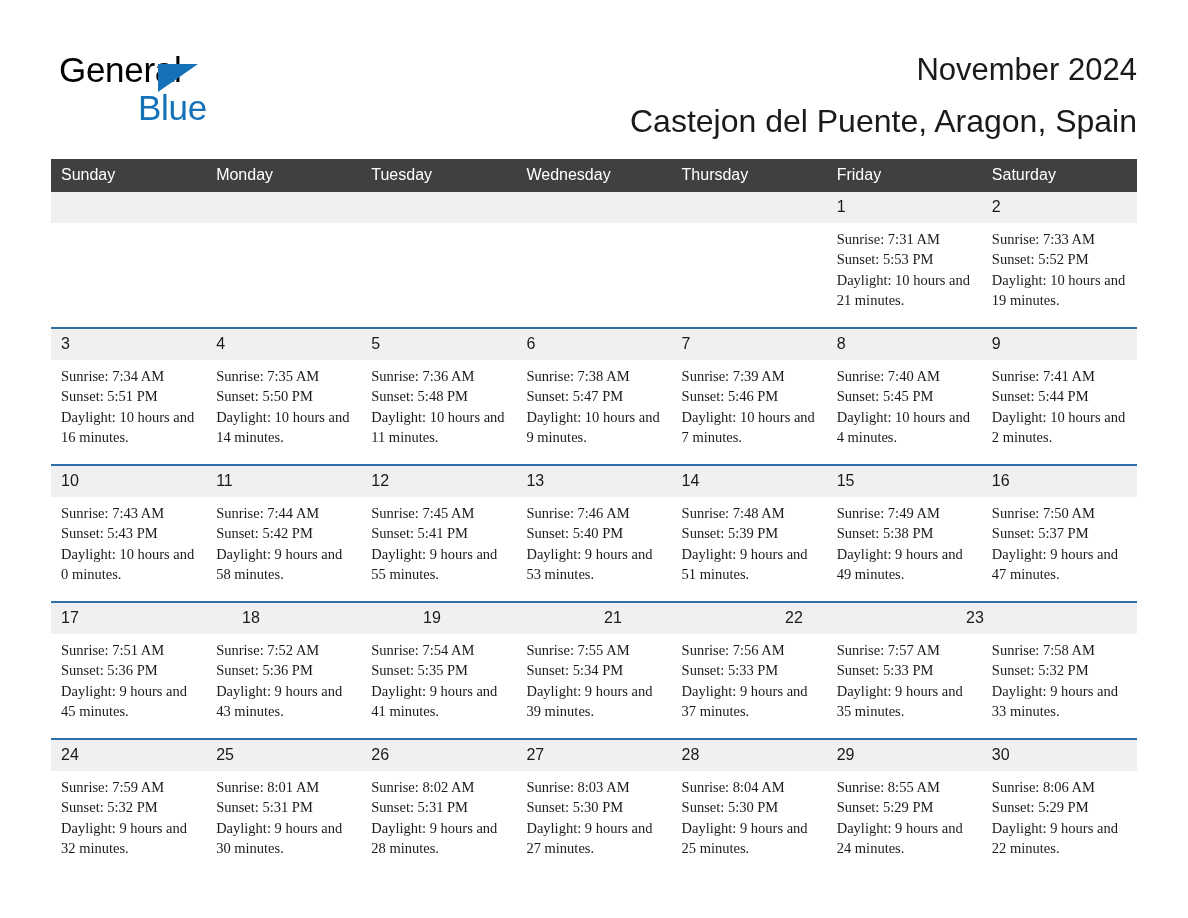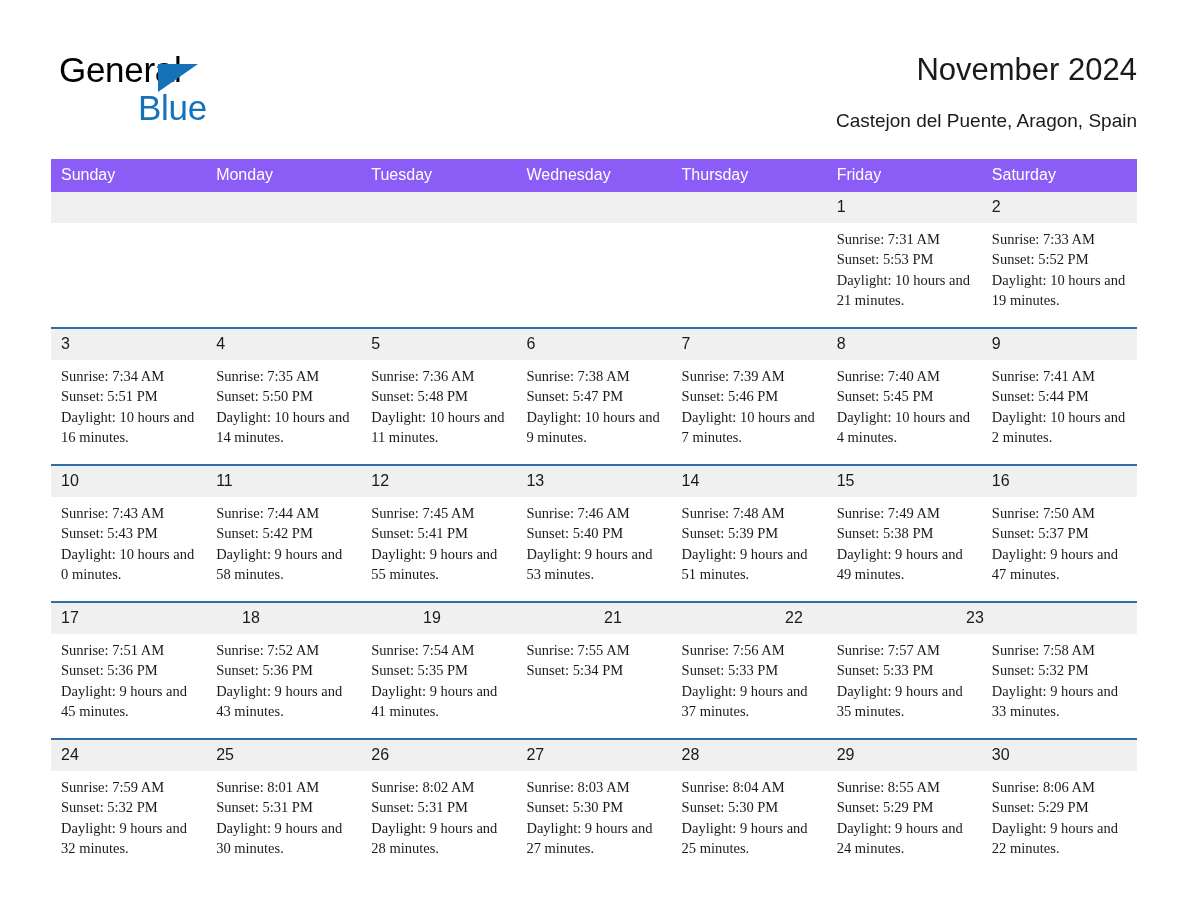--- a/index.html
+++ b/index.html
@@ -72,38 +72,38 @@
     font-size: 31px;
     line-height: 50px;
     color: #1a1a1a;
     white-space: nowrap;
     text-align: left;
   }
   .subtitle {
     position: absolute;
     right: 0;
     top: 60px;
-    font-size: 19px;
+    font-size: 32px;
     line-height: 32px;
     color: #1a1a1a;
     white-space: nowrap;
     text-align: right;
   }
 
   
   .calendar {
     position: absolute;
     left: 51px;
     top: 159px;
     width: 1086px;
   }
   .weekday-row {
     display: flex;
     width: 100%;
-    background: #8b5cf6;
+    background: #404040;
   }
   .weekday {
     flex: 1 1 0;
     box-sizing: border-box;
     padding: 6px 0 7px 10px;
     font-size: 16px;
     line-height: 20px;
     color: #ffffff;
     white-space: nowrap;
   }
@@ -345,20 +345,21 @@
           <div class="daylight-wrap">Daylight: 9 hours and 43 minutes.</div>
         </div>
         <div class="detail">
           <div>Sunrise: 7:54 AM</div>
           <div>Sunset: 5:35 PM</div>
           <div class="daylight-wrap">Daylight: 9 hours and 41 minutes.</div>
         </div>
         <div class="detail">
           <div>Sunrise: 7:55 AM</div>
           <div>Sunset: 5:34 PM</div>
+          <div class="daylight-wrap">Daylight: 9 hours and 39 minutes.</div>
         </div>
         <div class="detail">
           <div>Sunrise: 7:56 AM</div>
           <div>Sunset: 5:33 PM</div>
           <div class="daylight-wrap">Daylight: 9 hours and 37 minutes.</div>
         </div>
         <div class="detail">
           <div>Sunrise: 7:57 AM</div>
           <div>Sunset: 5:33 PM</div>
           <div class="daylight-wrap">Daylight: 9 hours and 35 minutes.</div>

